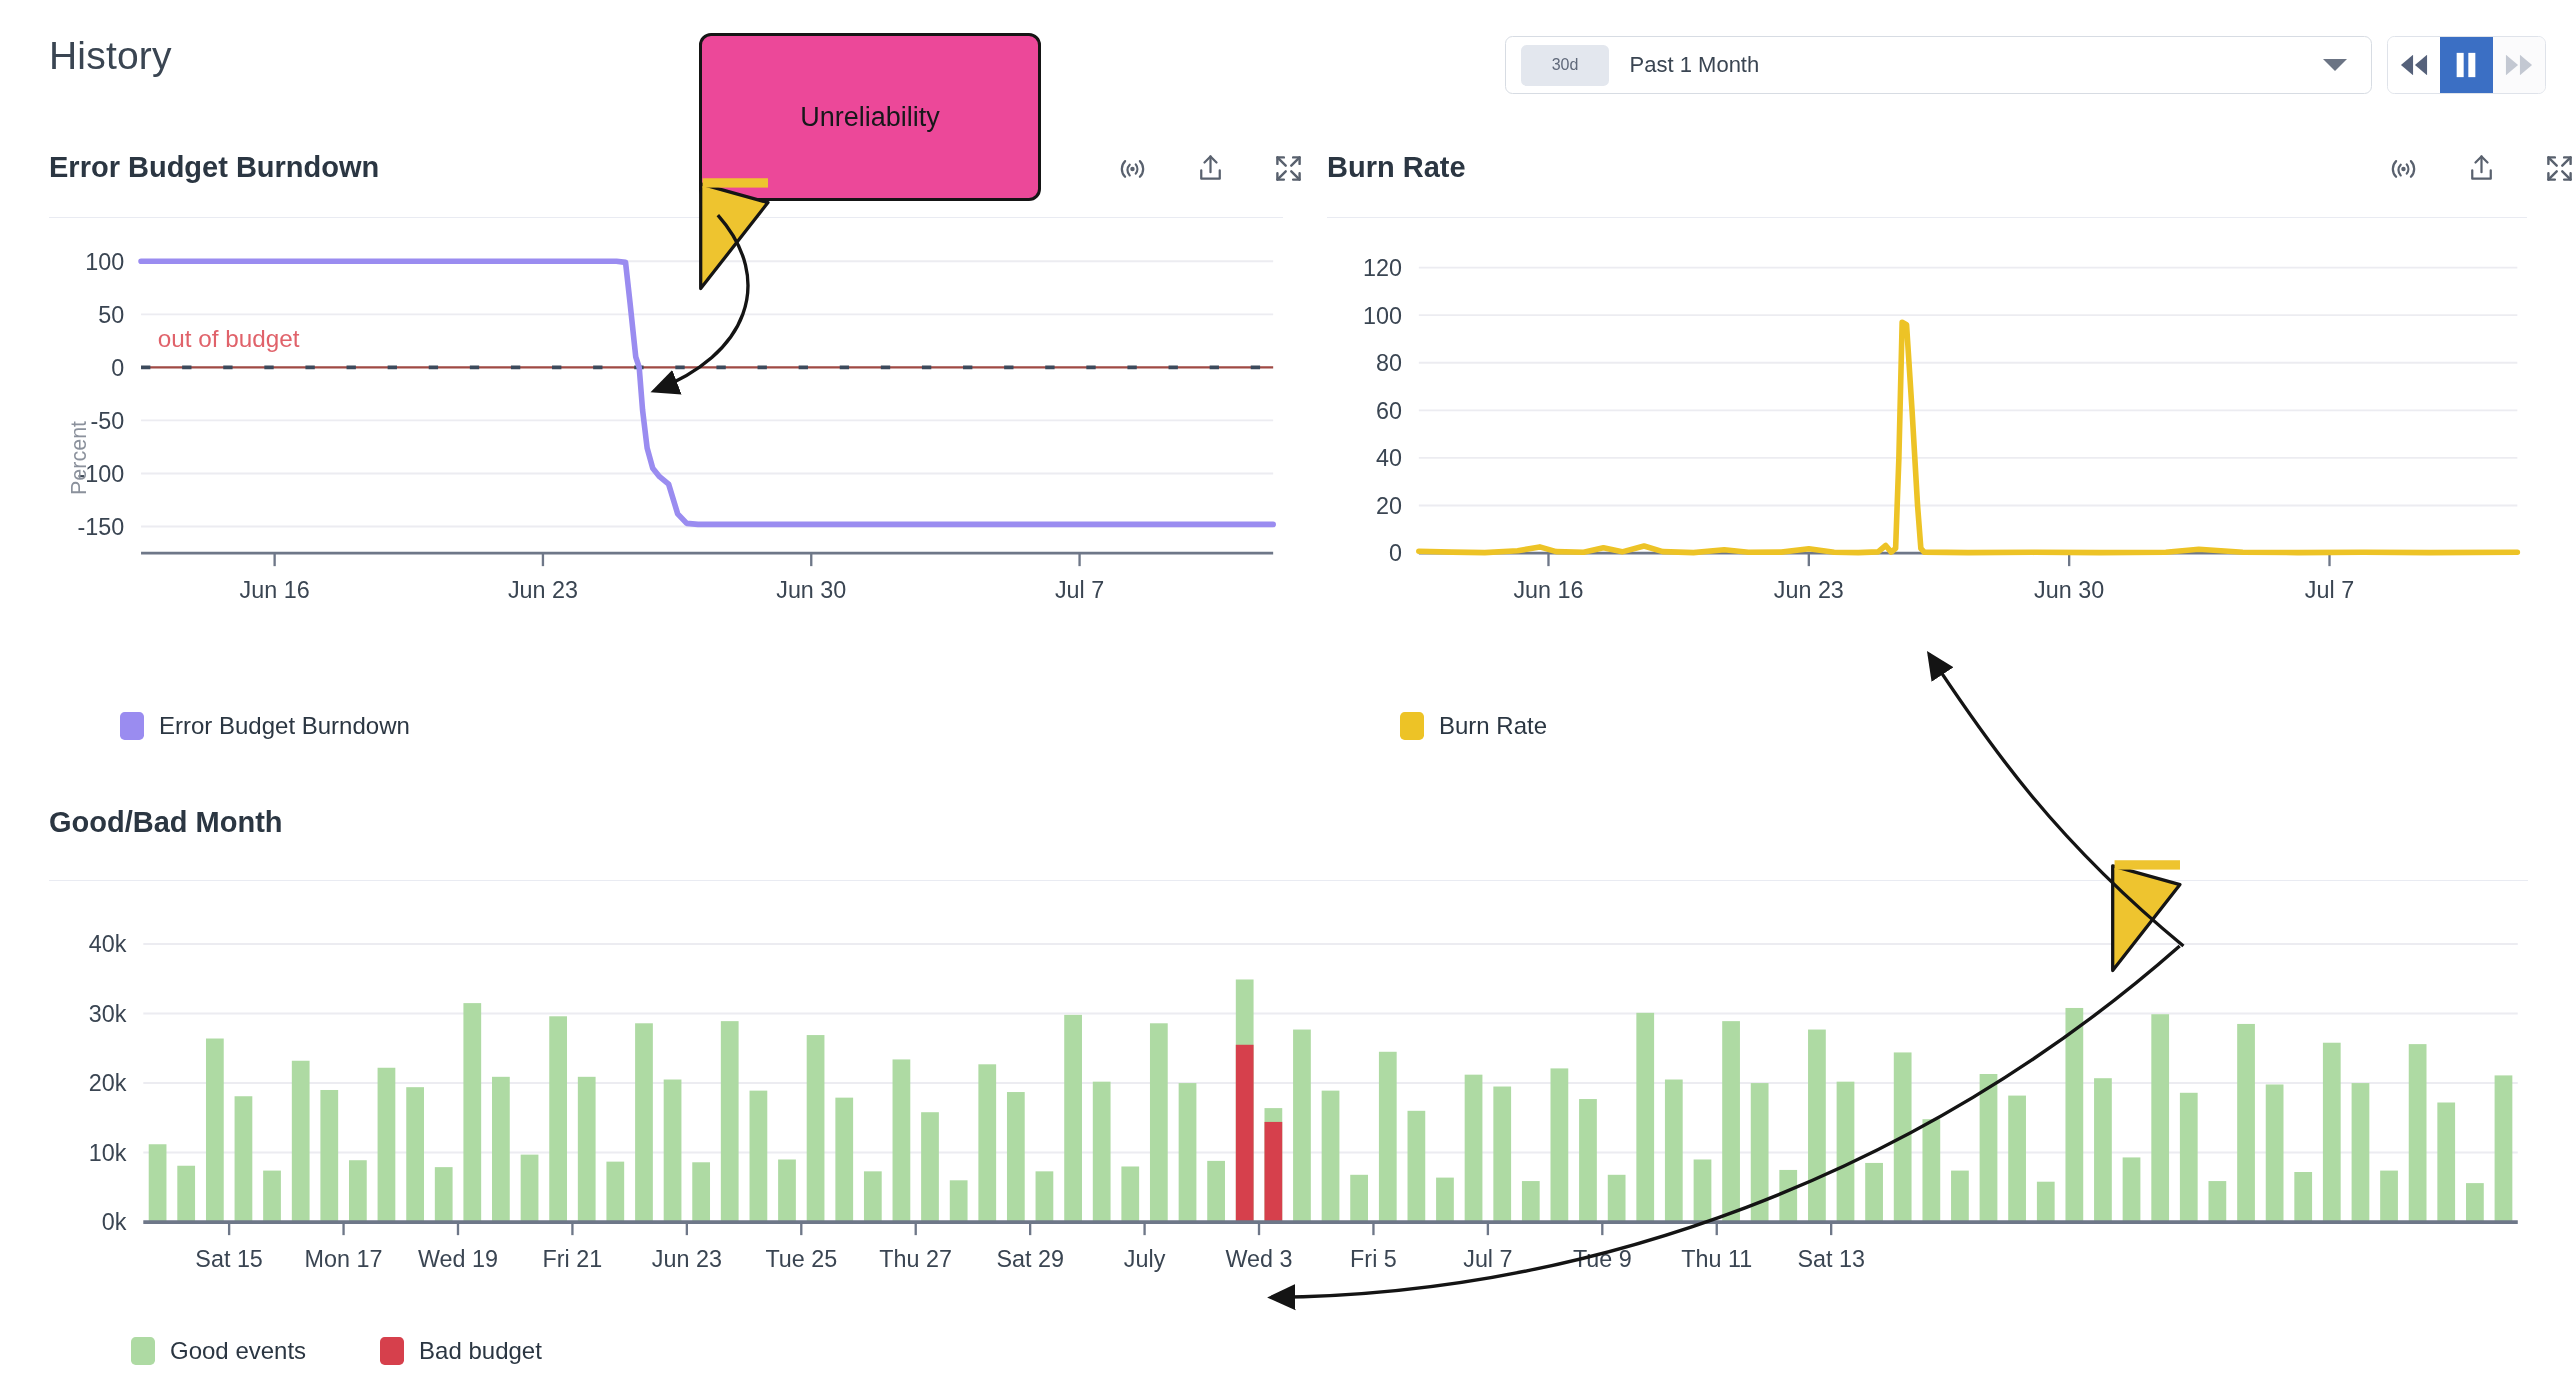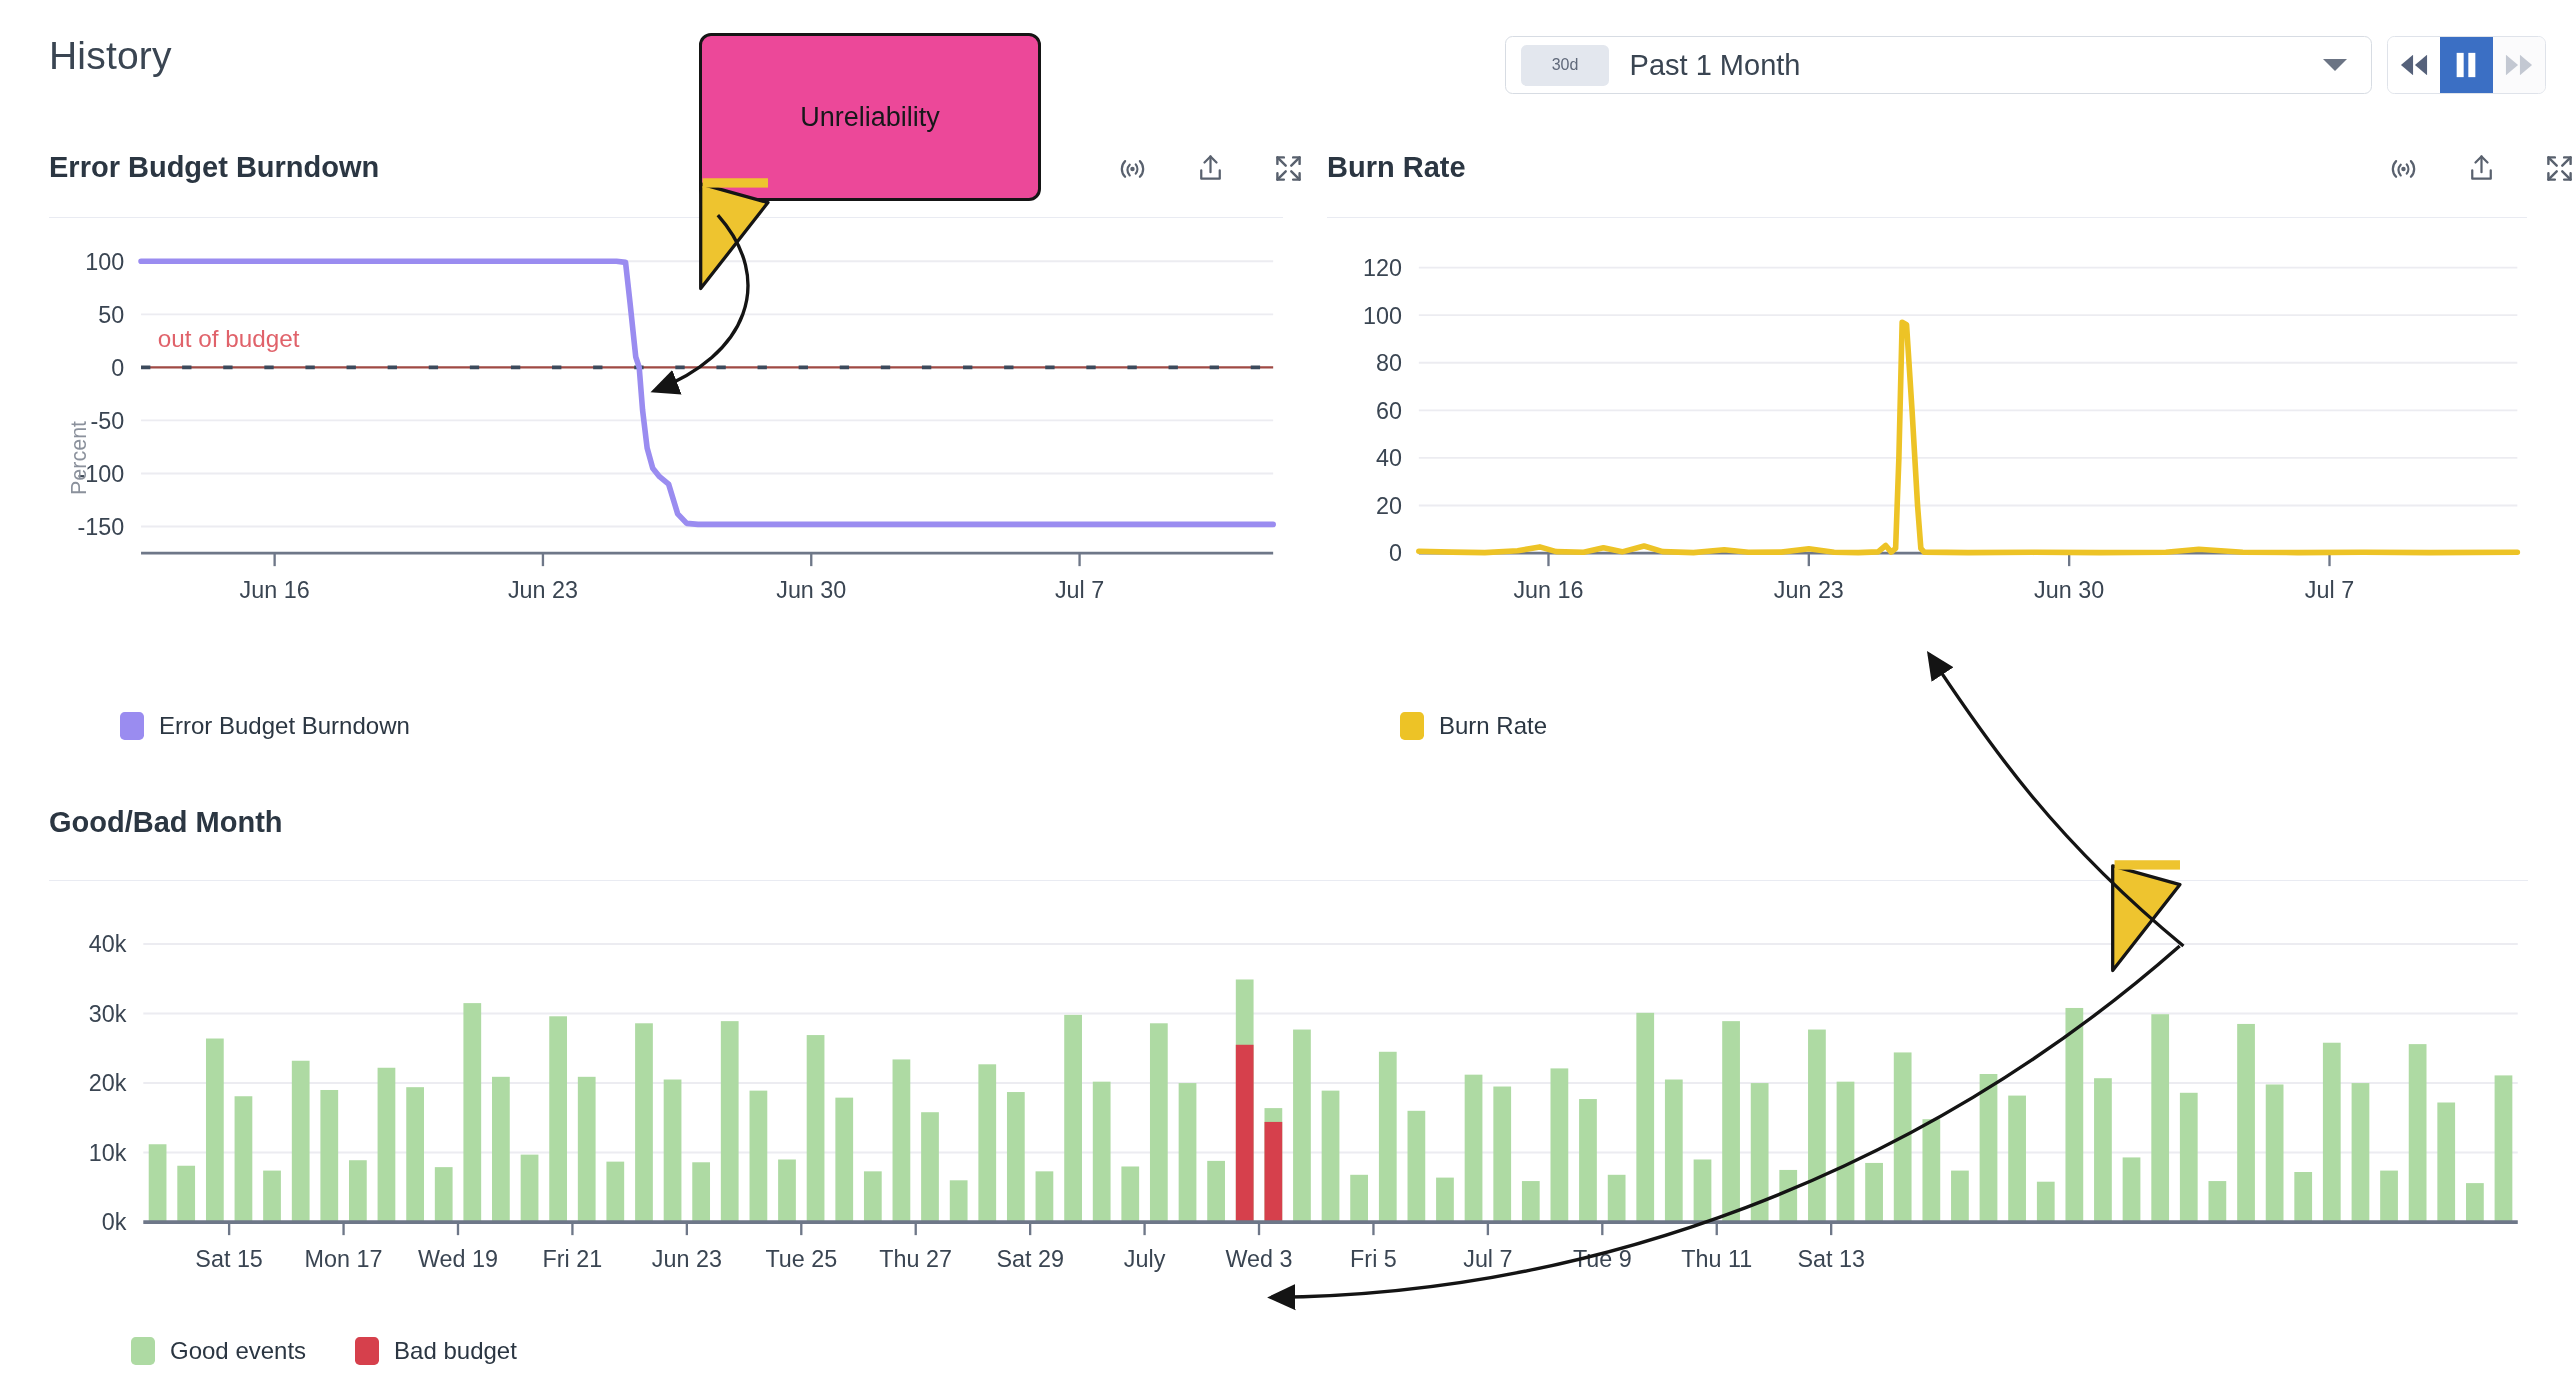--- a/index.html
+++ b/index.html
@@ -25,21 +25,21 @@
     width: 867px; height: 58px;
     border: 1.4px solid #d7dce3; border-radius: 7.5px;
     background: #fff; display: flex; align-items: center;
   }
   .tc-badge {
     margin-left: 15px; height: 41px; min-width: 88px;
     background: #e3e7ee; border-radius: 5.6px;
     display: flex; align-items: center; justify-content: center;
     font-size: 16px; color: #60697a;
   }
-  .tc-value { margin-left: 20.6px; font-size: 29px; color: #3a4552; flex: 1; }
+  .tc-value { margin-left: 20.6px; font-size: 22px; color: #3a4552; flex: 1; }
   .tc-caret {
     margin-right: 24px; width: 0; height: 0;
     border-left: 12px solid transparent; border-right: 12px solid transparent;
     border-top: 12px solid #6b7484;
   }
 
   .playback {
     position: absolute; left: 2387px; top: 36px;
     width: 159px; height: 58px;
     border: 1.4px solid #dfe3ea; border-radius: 7.5px;
@@ -390,21 +390,21 @@
         <line x1="1539.44578313253" y1="348" x2="1539.44578313253" y2="362" stroke="#6e7788" stroke-width="2.5"></line>
         <text x="1539.44578313253" y="396" text-anchor="middle" font-family="&quot;Liberation Sans&quot;, sans-serif" font-size="25" fill="#3a4552">Jul 7</text>
         <line x1="1661.9518072289156" y1="348" x2="1661.9518072289156" y2="362" stroke="#6e7788" stroke-width="2.5"></line>
         <text x="1661.9518072289156" y="396" text-anchor="middle" font-family="&quot;Liberation Sans&quot;, sans-serif" font-size="25" fill="#3a4552">Tue 9</text>
         <line x1="1784.4578313253012" y1="348" x2="1784.4578313253012" y2="362" stroke="#6e7788" stroke-width="2.5"></line>
         <text x="1784.4578313253012" y="396" text-anchor="middle" font-family="&quot;Liberation Sans&quot;, sans-serif" font-size="25" fill="#3a4552">Thu 11</text>
         <line x1="1906.9638554216867" y1="348" x2="1906.9638554216867" y2="362" stroke="#6e7788" stroke-width="2.5"></line>
         <text x="1906.9638554216867" y="396" text-anchor="middle" font-family="&quot;Liberation Sans&quot;, sans-serif" font-size="25" fill="#3a4552">Sat 13</text>
       </svg>
   </div>
-  <div class="legend" id="legend-events" style="left:131px; top:1337px; gap:49px;">
+  <div class="legend" id="legend-events" style="left:131px; top:1337px; gap:74px;">
       <div class="legend-item">
         <span class="swatch" style="background: rgb(174, 218, 163);"></span>
         <span class="legend-label">Good events</span>
       </div>
       <div class="legend-item">
         <span class="swatch" style="background: rgb(214, 64, 76);"></span>
         <span class="legend-label">Bad budget</span>
       </div>
     </div>
 

